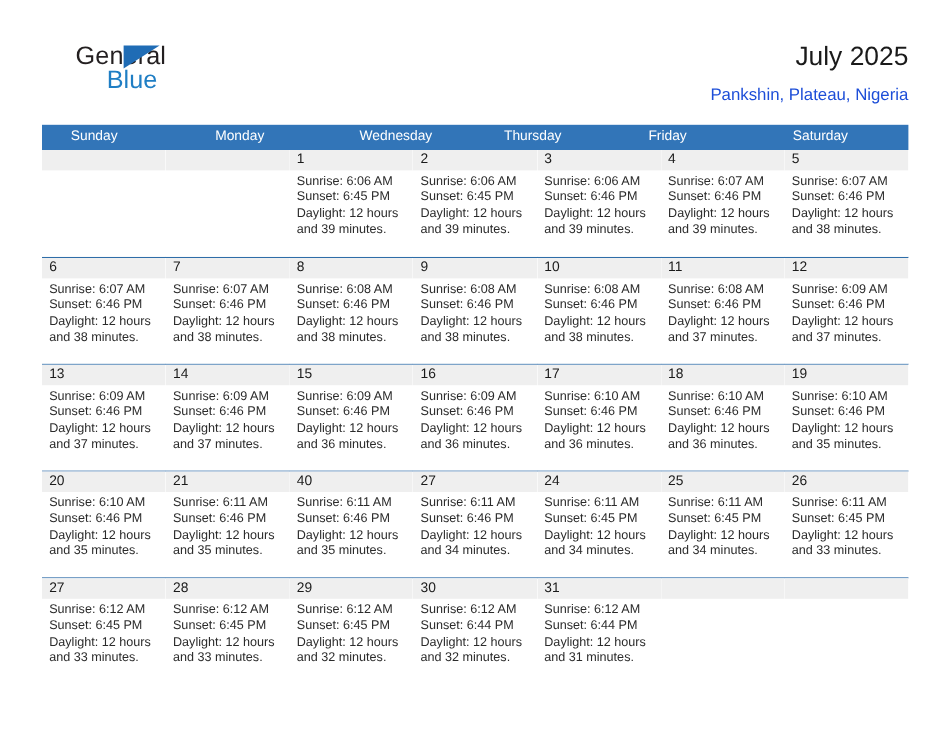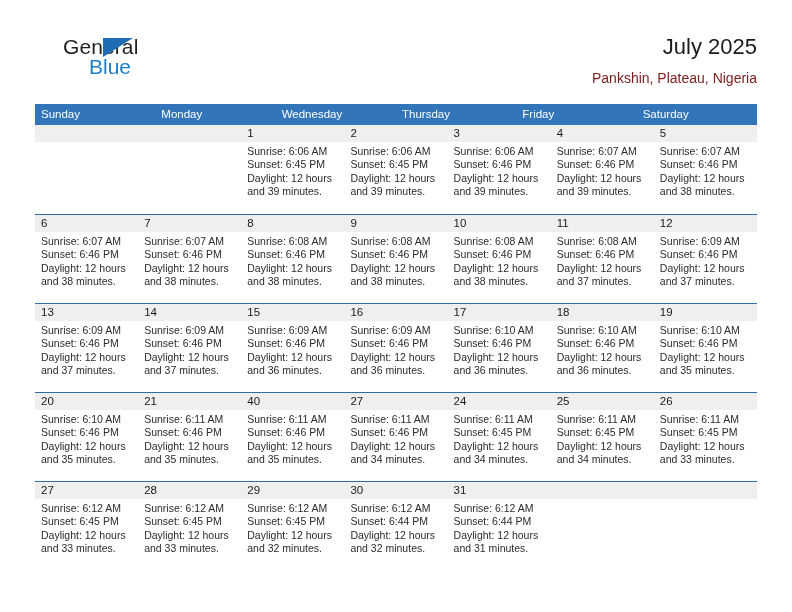--- a/index.html
+++ b/index.html
@@ -70,21 +70,21 @@
     color: #1a1a1a;
     text-align: right;
     white-space: nowrap;
     line-height: 34px;
   }
   .subtitle {
     position: absolute;
     right: 0;
     top: 39px;
     font-size: 14px;
-    color: #7f1d1d;
+    color: #1d4ed8;
     text-align: left;
     white-space: nowrap;
     line-height: 18px;
   }
 
   
   .calendar {
     position: absolute;
     left: 35px;
     top: 104px;
@@ -95,21 +95,21 @@
     width: 100%;
     background: #3275b8;
   }
   .dow-cell {
     flex: 1 1 0;
     min-width: 0;
     height: 21px;
     line-height: 21px;
     color: #ffffff;
     font-size: 11.5px;
-    padding-left: 6px;
+    padding-left: 24px;
     white-space: nowrap;
     overflow: hidden;
   }
   .week-row {
     display: flex;
     width: 100%;
     border-top: 1.5px solid #2e6da8;
     height: 89px;
   }
   .week-row.first { border-top: none; }

